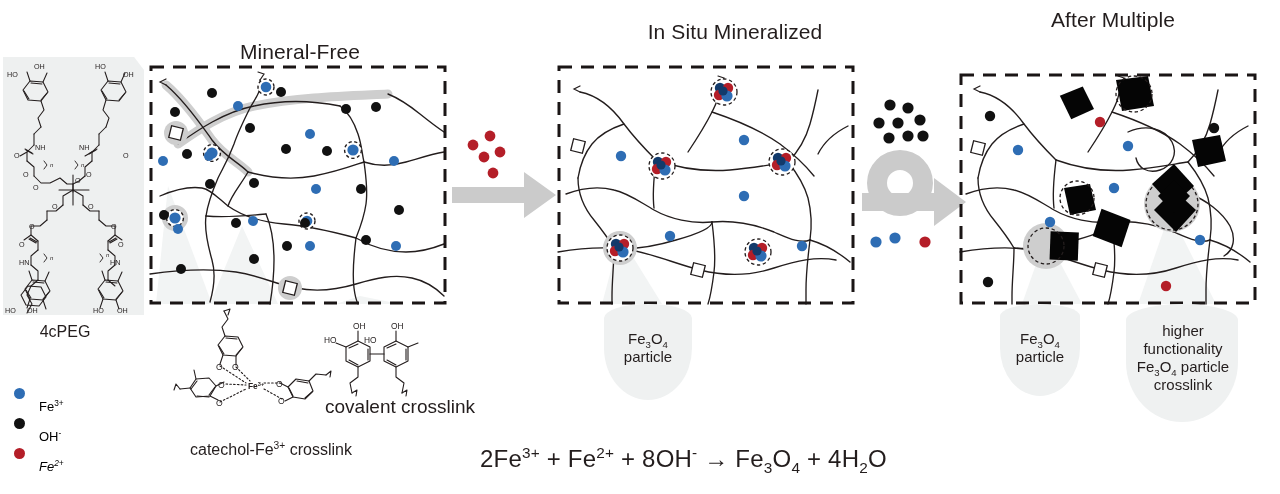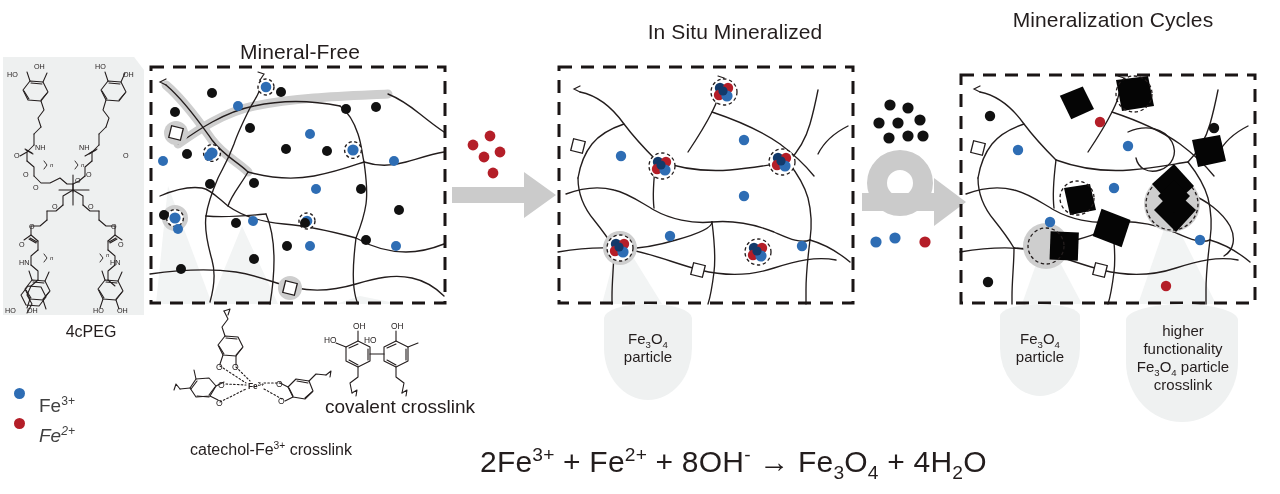--- a/index.html
+++ b/index.html
@@ -7,22 +7,22 @@
     width:1280px;height:494px;position:relative;overflow:hidden;
     font-family:"Liberation Sans","DejaVu Sans",sans-serif;
     color:#1a1515;
   }
   .abs{position:absolute;}
   .ttl{
     font-size:21px;color:#231d1d;text-align:center;line-height:1.12;
     letter-spacing:.1px;
   }
   .cap{font-size:15px;color:#231d1d;text-align:center;line-height:1.2;}
-  .legend-lbl{font-size:19px;color:#404040;margin-top:26px;}
-  .eq{font-size:30px;color:#231d1d;white-space:nowrap;letter-spacing:.2px;}
+  .legend-lbl{font-size:13px;color:#000000;margin-top:26px;}
+  .eq{font-size:24px;color:#231d1d;white-space:nowrap;letter-spacing:.2px;}
   sup{font-size:.64em;line-height:0;vertical-align:super;}
   sub{font-size:.64em;line-height:0;vertical-align:sub;}
   .dot{border-radius:50%;position:absolute;}
   svg{display:block;overflow:visible;}
   .pegbg{
     position:absolute;background:#eef0f0;
   }
 </style>
 </head>
 <body>
@@ -125,27 +125,33 @@
     <text x="115" y="190">O</text>
     <text x="16" y="208">HN</text>
     <text x="107" y="208">HN</text>
     <text x="2" y="256">HO</text>
     <text x="24" y="256">OH</text>
     <text x="90" y="256">HO</text>
     <text x="114" y="256">OH</text>
   </g>
 </svg>
 
-<div class="abs cap" style="left:36px;top:322px;width:110px;font-size:16px;">4cPEG</div>
+<div class="abs cap" style="left:10px;top:322px;width:110px;font-size:16px;">4cPEG</div>
 
 <div class="abs" style="left:14px;top:378px;width:120px;">
   <div style="display:flex;align-items:center;height:30px;">
     <span class="dot" style="position:relative;width:11px;height:11px;background:#2E6DB4;"></span>
     <span class="legend-lbl" style="margin-left:14px;">
       <span>Fe</span><sup>3+</sup>
+    </span>
+  </div>
+  <div style="display:flex;align-items:center;height:30px;">
+    <span class="dot" style="position:relative;width:11px;height:11px;background:#111111;"></span>
+    <span class="legend-lbl" style="margin-left:14px;">
+      <span>OH</span><sup>-</sup>
     </span>
   </div>
   <div style="display:flex;align-items:center;height:30px;font-style:italic;">
     <span class="dot" style="position:relative;width:11px;height:11px;background:#B41E28;"></span>
     <span class="legend-lbl" style="margin-left:14px;">
       <span>Fe</span><sup>2+</sup>
     </span>
   </div>
 </div>
 
@@ -376,21 +382,21 @@
     <path d="M0 101 L72 101 L72 86 L104 110 L72 134 L72 119 L0 119 Z"></path>
   </g>
   <g>
     <circle cx="14" cy="150" r="5.6" fill="#2E6DB4"></circle>
     <circle cx="33" cy="146" r="5.6" fill="#2E6DB4"></circle>
     <circle cx="63" cy="150" r="5.6" fill="#B41E28"></circle>
   </g>
 </svg>
 
 <div class="abs ttl" style="left:958px;top:8px;width:310px;">
-  <div>Mineralization Cycles</div>
+  <div>After Multiple</div>
 </div>
 
 <svg class="abs" style="left:960px;top:74px;" width="296" height="230" viewBox="0 0 296 230">
   <path d="M86 162 L62 230 L122 230 Z" fill="#F2F4F4"></path>
   <path d="M210 138 L178 230 L256 230 Z" fill="#F2F4F4"></path>
   <g stroke="#231d1d" stroke-width="1.35" fill="none" stroke-linecap="round">
     <path d="M20 18 C40 22 54 36 64 50 C76 66 86 76 96 86"></path>
     <path d="M160 10 C160 22 156 30 152 38 C144 54 136 66 128 78"></path>
     <path d="M152 38 C176 46 200 56 220 70 C236 82 246 92 254 102"></path>
     <path d="M64 50 C52 54 40 60 32 70 C24 80 20 92 18 104"></path>

